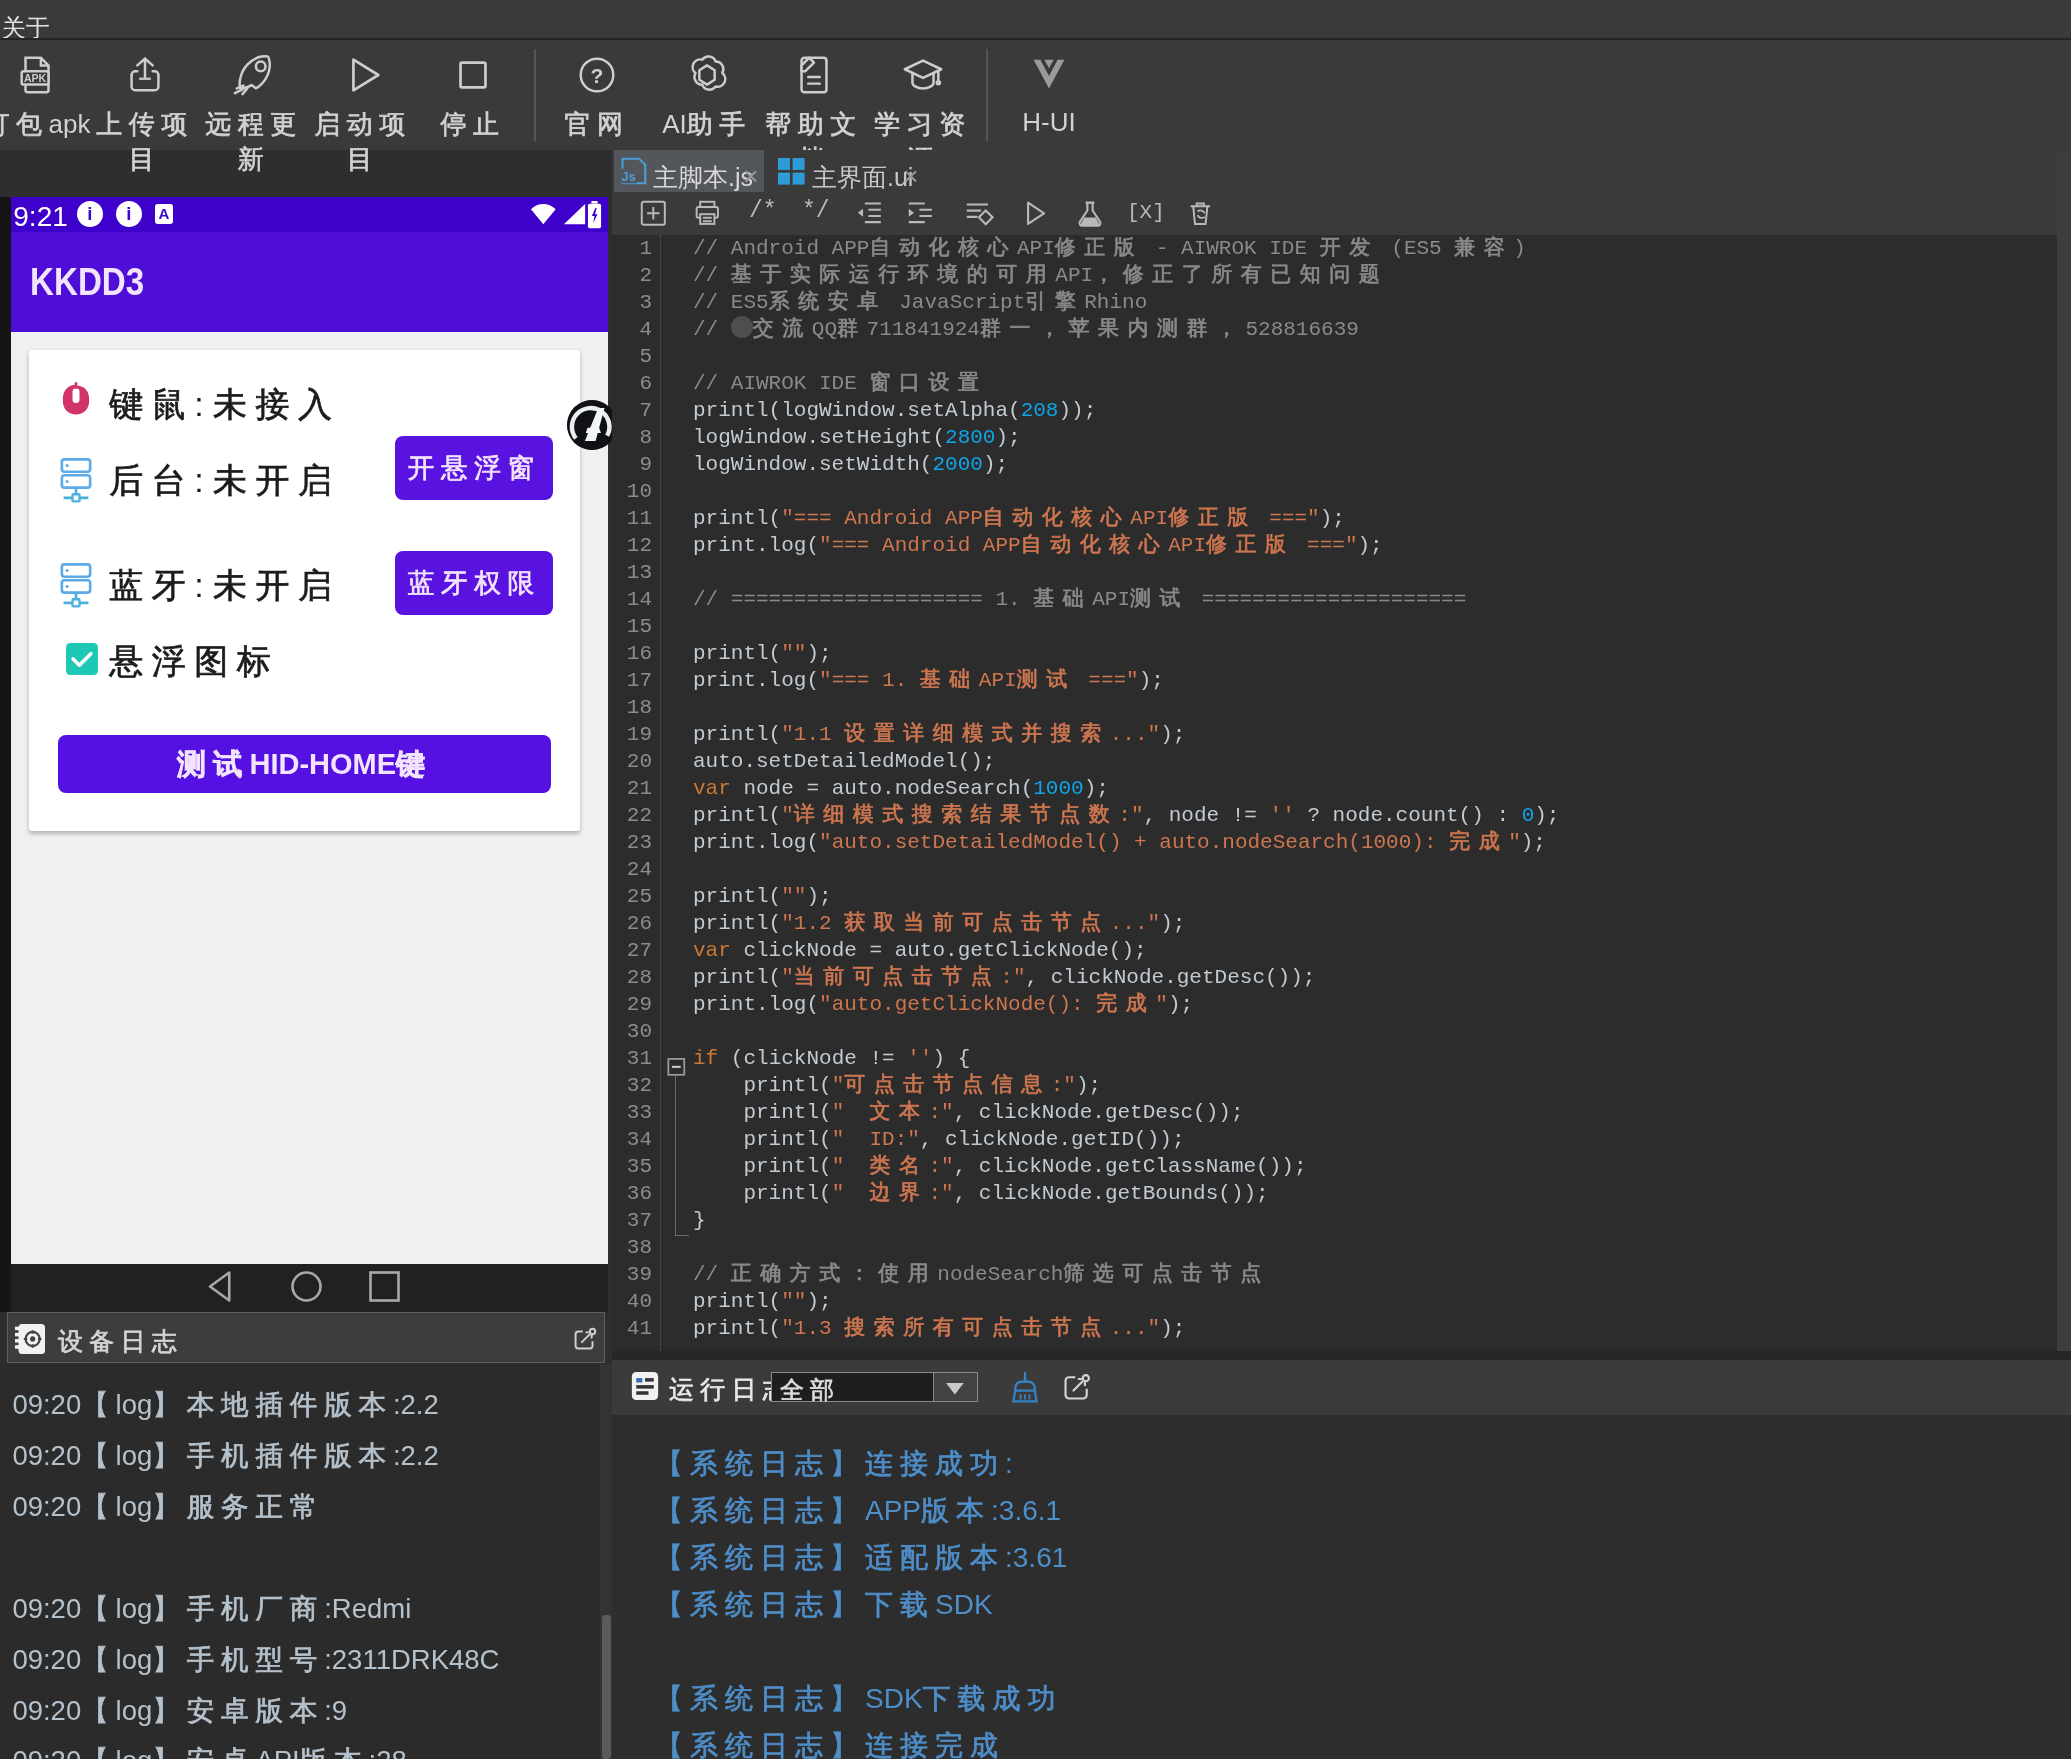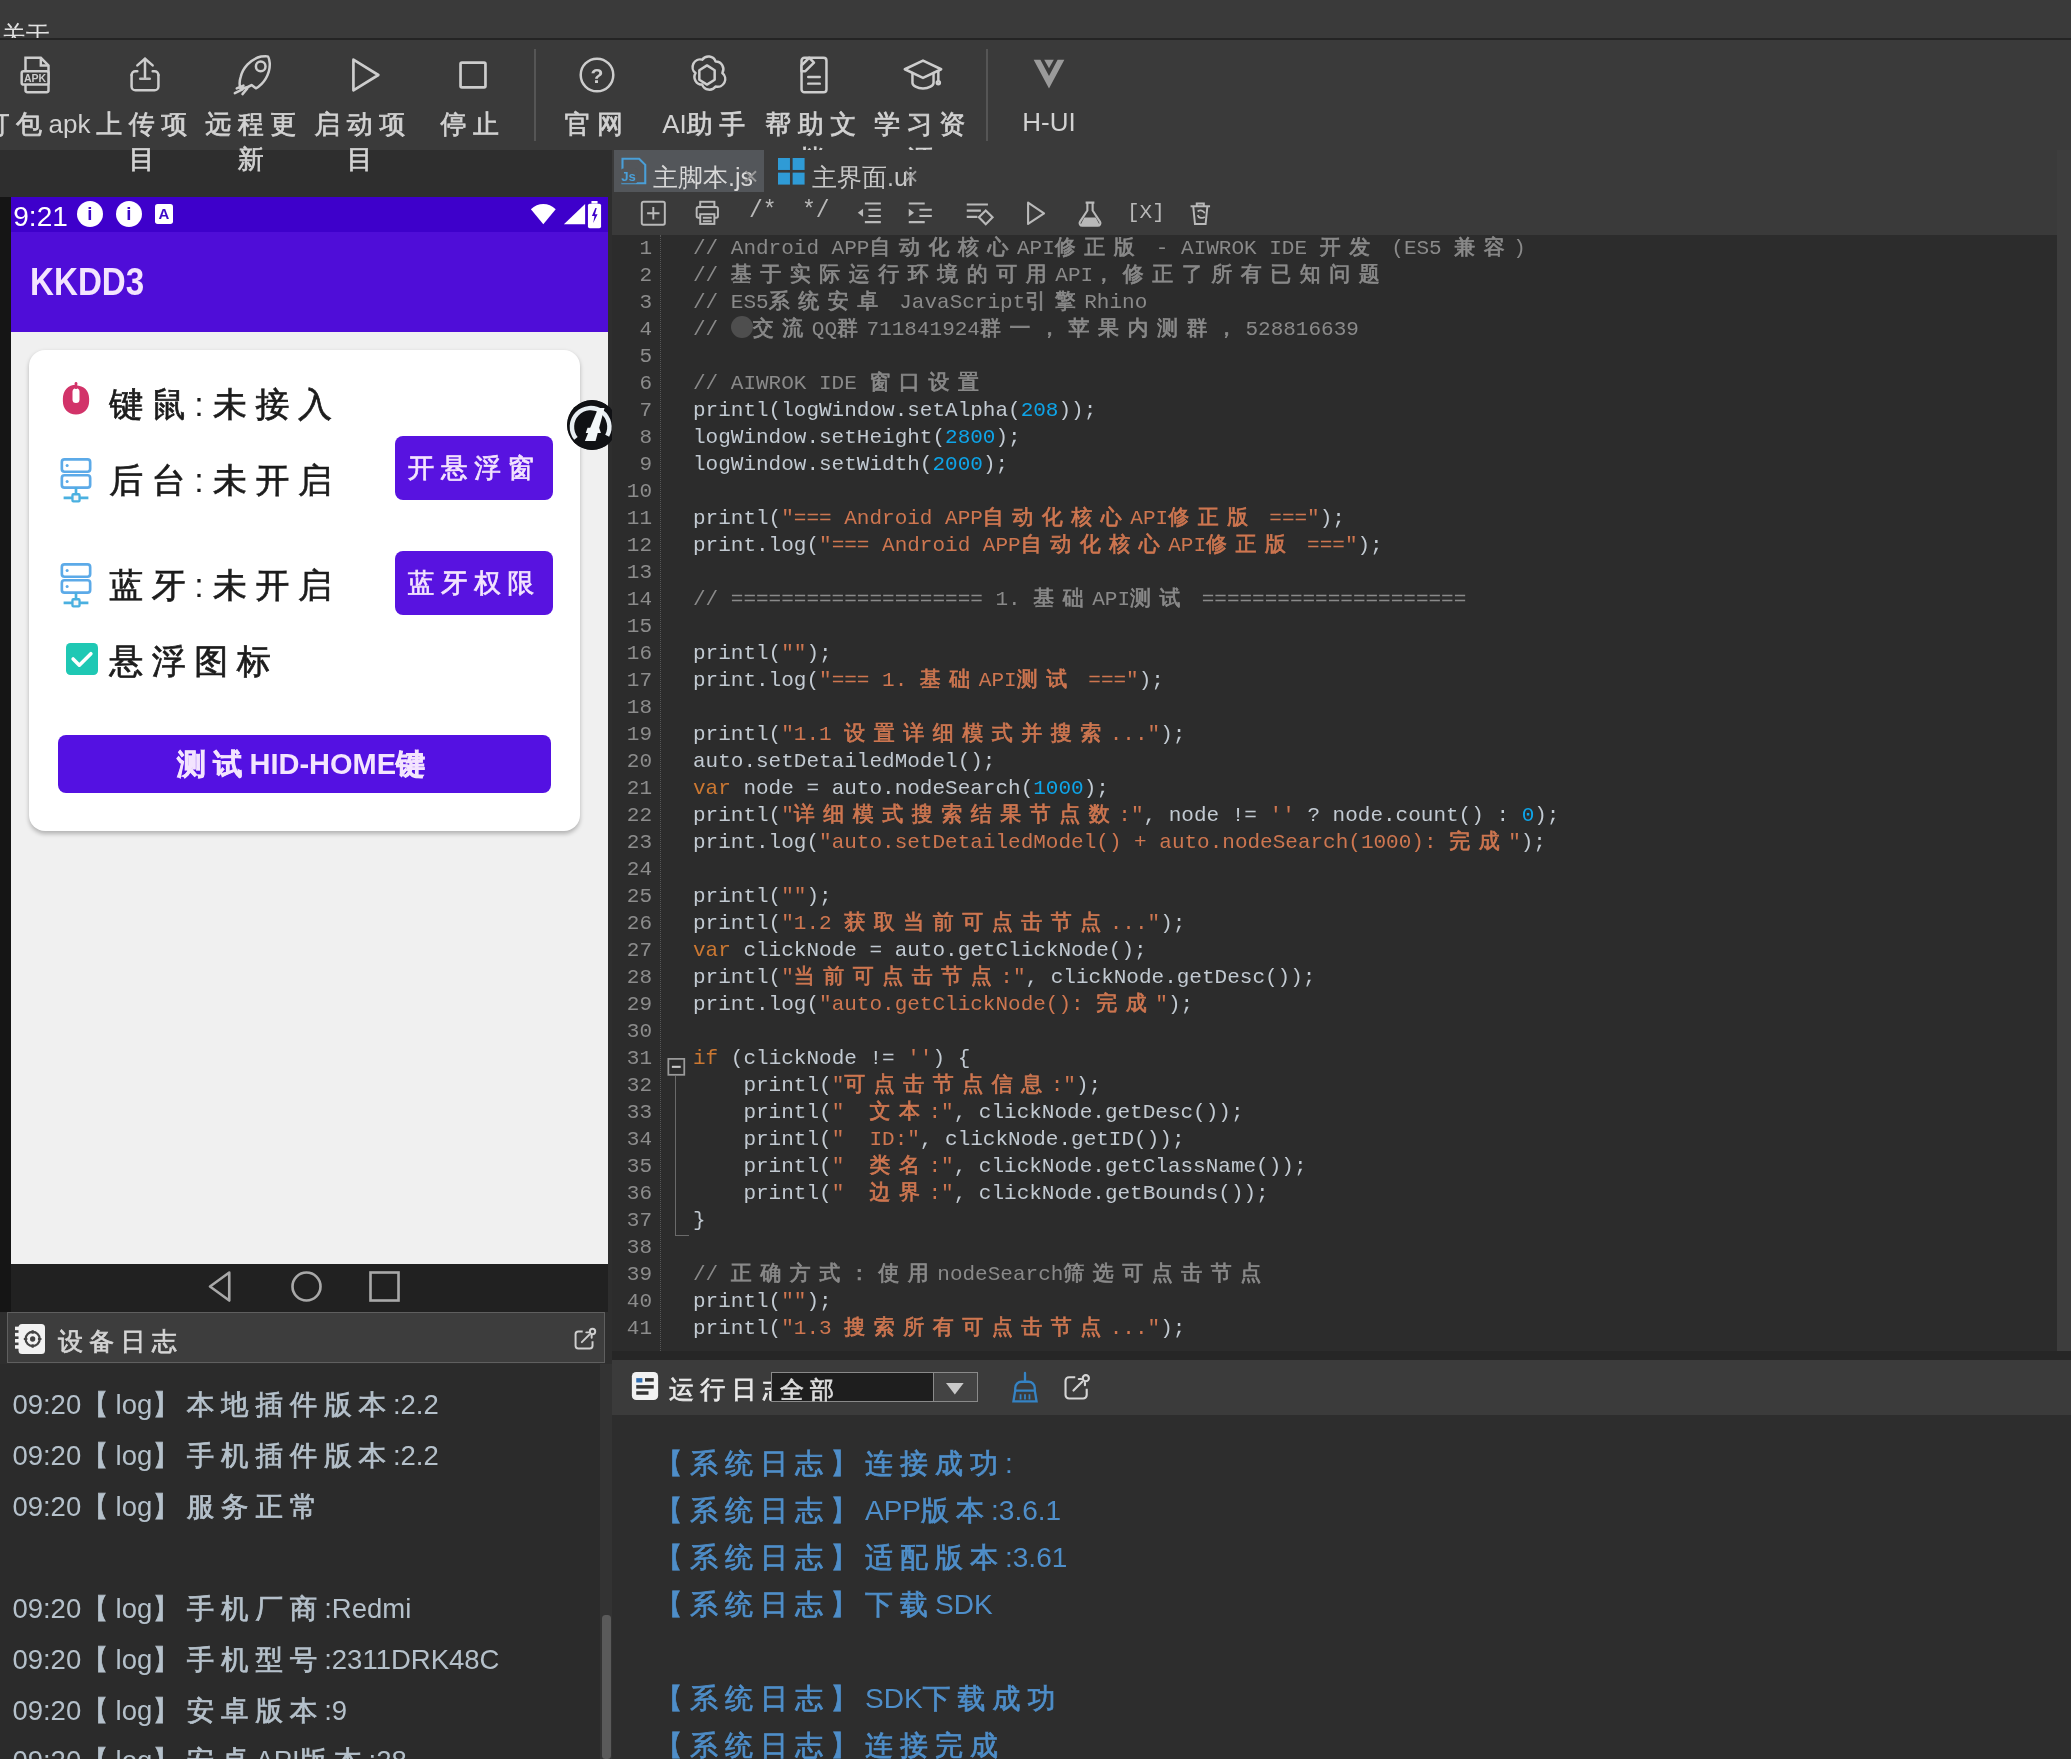--- a/index.html
+++ b/index.html
@@ -1,38 +1,38 @@
 <!DOCTYPE html>
 <html style="font-size:14px"><head><meta charset="utf-8"><style>
 *{margin:0;padding:0;box-sizing:border-box}
 html,body{width:2071px;height:1759px;overflow:hidden;background:#2e2e2e;font-family:"Liberation Sans",sans-serif}
 .abs{position:absolute}
 #root{position:relative;width:2071px;height:1759px}
 .cj{letter-spacing:.25em;-webkit-text-stroke:0.7px}
 
 #menubar{left:0;top:0;width:2071px;height:38px;background:#3a3a3a;color:#e2e2e2;font-size:24px}
-#menubar span{position:absolute;left:1.8px;top:19px}
+#menubar span{position:absolute;left:1.8px;top:12px}
 #topdiv{left:0;top:38px;width:2071px;height:1.8px;background:#242424}
 #toolbar{left:0;top:40px;width:2071px;height:110px;background:#3a3a3a}
 .titem{position:absolute;top:12.4px;text-align:center;color:#d2d2d2;font-size:26px}
 .titem svg{display:block;margin:0 auto 8.9px}
 .tsep{position:absolute;top:8.9px;width:1.8px;height:92px;background:#555}
 
 #ltabbar{left:0;top:150px;width:612px;height:47px;background:#3e3e3e;color:#cfcfcf}
 #ltabbar .lbl{position:absolute;left:5.3px;top:11.5px;font-size:24px;letter-spacing:1.8px}
 .xbox{position:absolute;top:9.8px;width:24px;height:26px;border:1.8px solid #c0c0c0;border-radius:4.4px;color:#c8c8c8;font-size:15px;font-weight:bold;text-align:center;line-height:22px}
 
 .tick{position:absolute;top:-8px;width:2.2px;height:5.3px;background:#c0c0c0}
 
 #bezel{left:0;top:197px;width:10.6px;height:1115px;background:#151515}
 #statusbar{left:10.6px;top:197px;width:597px;height:35px;background:#3e00cb;color:#fff}
 #appbar{left:10.6px;top:232px;width:597px;height:100px;background:#4f0dd8}
 #appbar div{position:absolute;left:19.5px;top:27.5px;color:#f3e4fe;font-size:39px;font-weight:bold;transform:scaleX(.85);transform-origin:0 0}
 #pcontent{left:10.6px;top:332px;width:597px;height:932px;background:#f0f0f0}
-#card{position:absolute;left:18.6px;top:17.7px;width:551px;height:481px;background:#fff;border-radius:16px;box-shadow:0 2.7px 4.4px rgba(0,0,0,.25)}
+#card{position:absolute;left:18.6px;top:17.7px;width:551px;height:481px;background:#fff;border-radius:3px;box-shadow:0 2.7px 4.4px rgba(0,0,0,.25)}
 .crow{position:absolute;left:80px;color:#1c1c1c;font-size:34px}
 .cbtn{position:absolute;left:366px;width:158px;background:#5813e0;border-radius:8px;color:#f3e4fe;font-size:26.6px;text-align:center}
 #bigbtn{position:absolute;left:29px;top:385px;width:493px;height:58px;background:#5411e2;border-radius:8px;color:#f3e4fe;font-size:29px;font-weight:bold;text-align:center;line-height:58px}
 #avlogo{left:567px;top:400px;width:50px;height:50px;border-radius:50%;background:#17181c;overflow:hidden}
 #navbar{left:10.6px;top:1264px;width:597px;height:48px;background:#212121}
 
 #dlheader{left:7px;top:1312px;width:598px;height:51px;background:#3d3d3d;border:0.9px solid #5f5f5f}
 #dlheader .t{position:absolute;left:50px;top:12.4px;color:#d5d5d5;font-size:25px}
 #dlog{left:0;top:1364px;width:612px;height:480px;background:#2b2b2b;overflow:hidden}
 .dline{position:absolute;left:12.4px;color:#b5c1cb;font-size:27.5px;white-space:pre}

